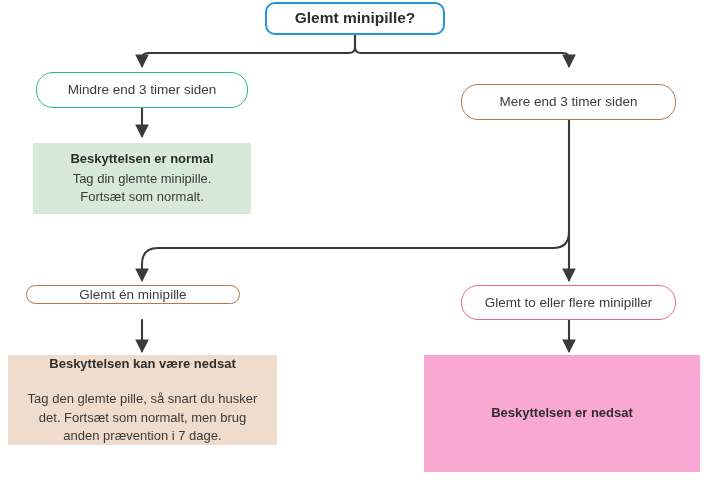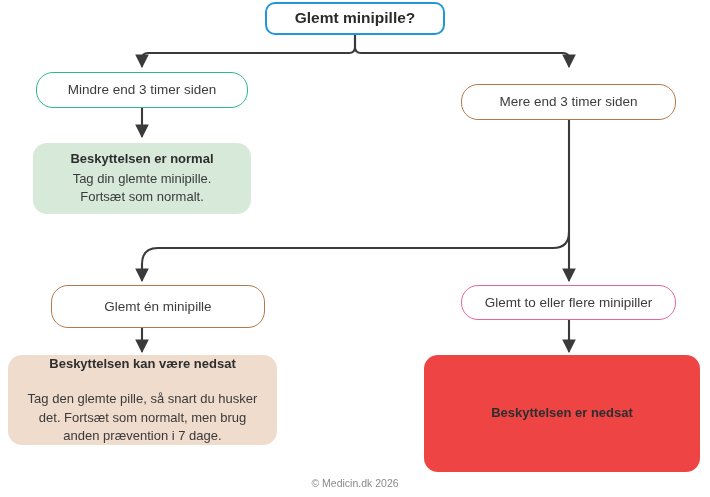--- a/index.html
+++ b/index.html
@@ -53,29 +53,29 @@
     color: #2b2b2b;
   }
   .node-green  { border-color: #2bb98b; }
   .node-brown  { border-color: #b4794a; margin-top: 12px; }
   .node-brown2 { border-color: #b4794a; }
   .node-pink   { border-color: #e4669b; }
 
   
   .node-fill {
     border: none;
-    border-radius: 14px;
+    border-radius: 0;
     padding: 12px 14px;
     font-size: 13px;
     line-height: 1.42;
     color: #3a3a3a;
   }
   .fill-green { background: #d7ead9; }
   .fill-tan   { background: #f0dccd; gap: 16px; }
-  .fill-pink  { background: #ef4444; }
+  .fill-pink  { background: #f9a8d4; }
 
   .panel-title {
     font-weight: bold;
     color: #2e2e2e;
     margin-bottom: 1px;
   }
   .panel-body {
     white-space: pre-line;
   }
 
@@ -126,32 +126,31 @@
   <div class="node node-outline node-brown" style="left:461px; top:72px; width:215px; height:36px;">
     <span>Mere end 3 timer siden</span>
   </div>
 
   <div class="node node-fill fill-green" style="left:33px; top:143px; width:218px; height:71px;">
     <div class="panel-title">Beskyttelsen er normal</div>
     <div class="panel-body">Tag din glemte minipille.
 Fortsæt som normalt.</div>
   </div>
 
-  <div class="node node-outline node-brown2" style="left:51px; top:285px; width:214px; height:43px;">
+  <div class="node node-outline node-brown2" style="left:26px; top:285px; width:214px; height:19px;">
     <span>Glemt én minipille</span>
   </div>
 
   <div class="node node-outline node-pink" style="left:461px; top:285px; width:215px; height:35px;">
     <span>Glemt to eller flere minipiller</span>
   </div>
 
   <div class="node node-fill fill-tan" style="left:8px; top:355px; width:269px; height:90px;">
     <div class="panel-title">Beskyttelsen kan være nedsat</div>
     <div class="panel-body">Tag den glemte pille, så snart du husker det. Fortsæt som normalt, men brug anden prævention i 7 dage.</div>
   </div>
 
   <div class="node node-fill fill-pink" style="left:424px; top:355px; width:276px; height:117px;">
     <div class="panel-title">Beskyttelsen er nedsat</div>
   </div>
 
-  <div class="footer">© Medicin.dk 2026</div>
 
 </div>
 
 </body></html>

